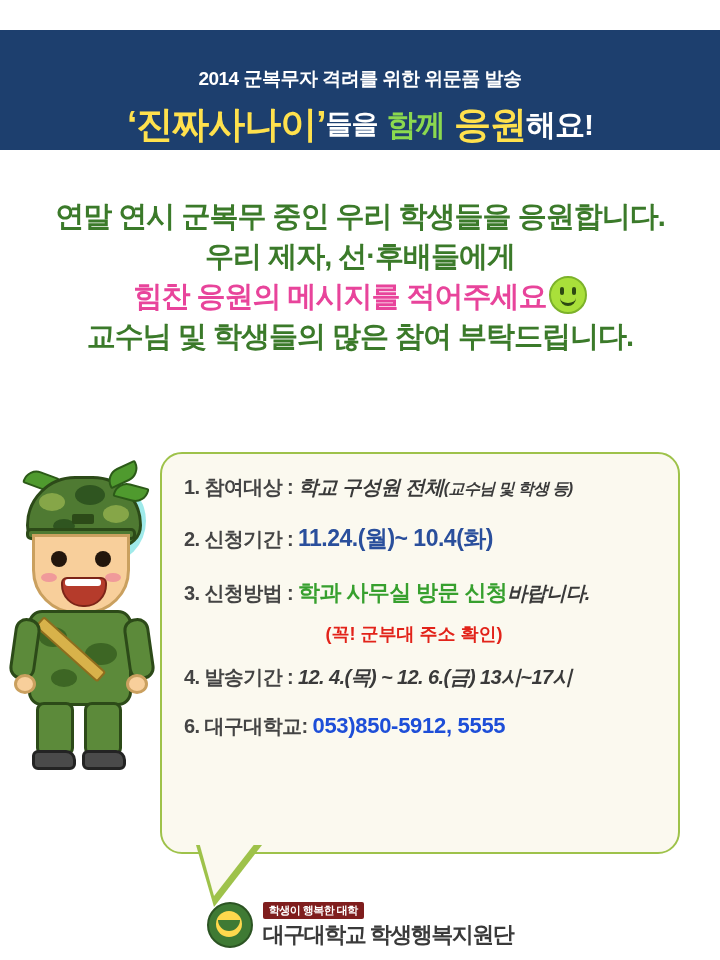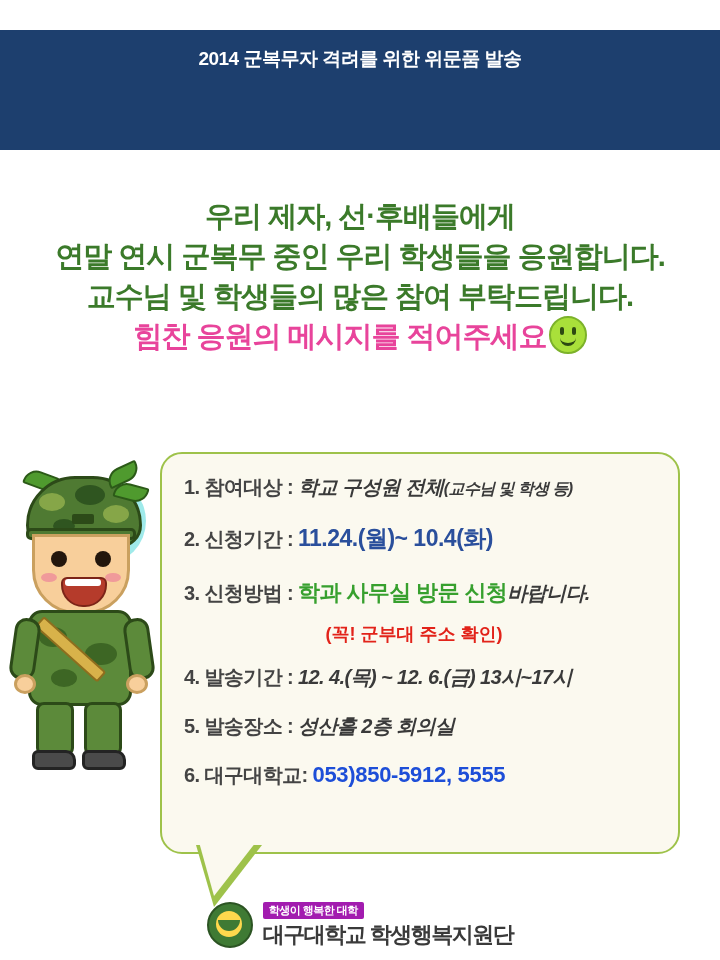--- a/index.html
+++ b/index.html
@@ -23,21 +23,21 @@
     width: 720px;
     height: 120px;
     background: #1d3f6e;
     color: #ffffff;
     text-align: center;
   }
   .banner-sub {
     font-size: 19px;
     font-weight: bold;
     letter-spacing: -0.5px;
-    padding-top: 16px;
+    padding-top: 36px;
     color: #ffffff;
   }
   .banner-main {
     font-size: 37px;
     font-weight: bold;
     letter-spacing: -1px;
     margin-top: 8px;
     white-space: nowrap;
   }
   .banner-main .yellow { color: #ffe14d; }
@@ -425,48 +425,51 @@
     background: #3f7a34;
     border-radius: 0 0 14px 14px;
   }
   .logo-text {
     text-align: left;
   }
   .logo-top {
     font-size: 11px;
     font-weight: bold;
     color: #ffffff;
-    background: #a21caf;
+    background: #7f1d1d;
     display: inline-block;
     padding: 1px 6px;
     border-radius: 2px;
     letter-spacing: -0.5px;
   }
   .logo-main {
     font-size: 22px;
     font-weight: bold;
     color: #3a3a3a;
     letter-spacing: -1.5px;
     margin-top: 1px;
   }
 </style>
 </head>
 <body>
 
 <div class="banner">
   <div class="banner-sub">2014 군복무자 격려를 위한 위문품 발송</div>
+  <div class="banner-main">
+    <span class="part p1 yellow">‘진짜사나이’</span><span class="part p2 white">들을</span>&nbsp;<span class="part p3 green">함께</span>&nbsp;<span class="part p4 yellow">응원</span><span class="part p5 white">해요!</span>
+  </div>
 </div>
 
 <div class="intro">
+  <div class="line">연말 연시 군복무 중인 우리 학생들을 응원합니다.</div>
   <div class="line">우리 제자, 선·후배들에게</div>
-  <div class="line">연말 연시 군복무 중인 우리 학생들을 응원합니다.</div>
-  <div class="line">교수님 및 학생들의 많은 참여 부탁드립니다.</div>
   <div class="line pink">
     <span>힘찬 응원의 메시지를 적어주세요</span><span class="smiley"><span class="eye l"></span><span class="eye r"></span><span class="mouth"></span></span>
   </div>
+  <div class="line">교수님 및 학생들의 많은 참여 부탁드립니다.</div>
 </div>
 
 <div class="soldier">
   <div class="glow"></div>
   <div class="leaf leaf3"></div>
   <div class="helmet">
     <span class="camo c1"></span>
       <span class="camo c2"></span>
       <span class="camo c3"></span>
       <span class="camo c4"></span>
@@ -527,25 +530,20 @@
   </div>
 
   <div class="note-red">(꼭! 군부대 주소 확인)</div>
 
   <div class="item it4">
     <span class="num">4.</span>
     <span>발송기간 :</span>
     <span class="val-dark">12. 4.(목) ~ 12. 6.(금) 13시~17시</span>
   </div>
 
-  <div class="item it5">
-    <span class="num">5.</span>
-    <span>발송장소 :</span>
-    <span class="val-dark">성산홀 2층 회의실</span>
-  </div>
 
   <div class="item it6">
     <span class="num">6.</span>
     <span>대구대학교:</span>
     <span class="val-phone">053)850-5912, 5555</span>
   </div>
 
 </div>
 
 <div class="footer">

